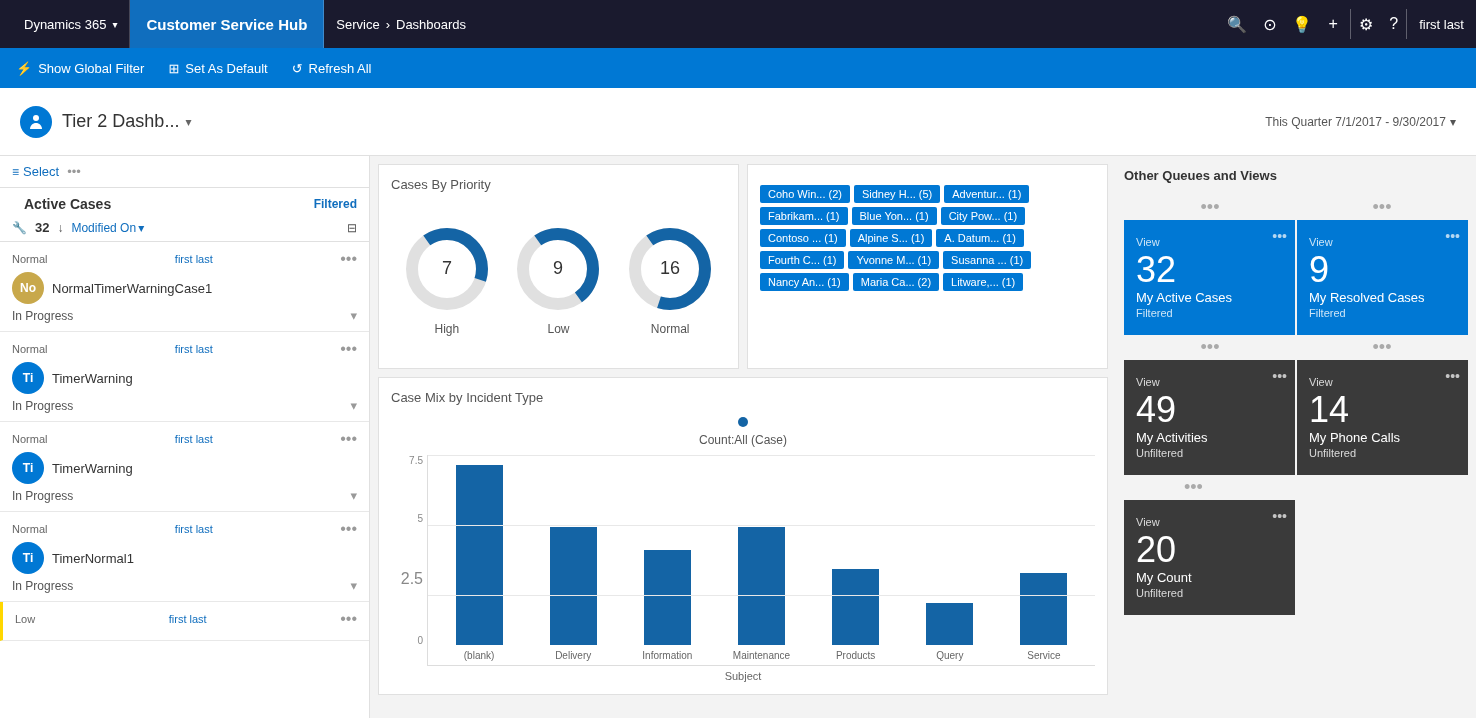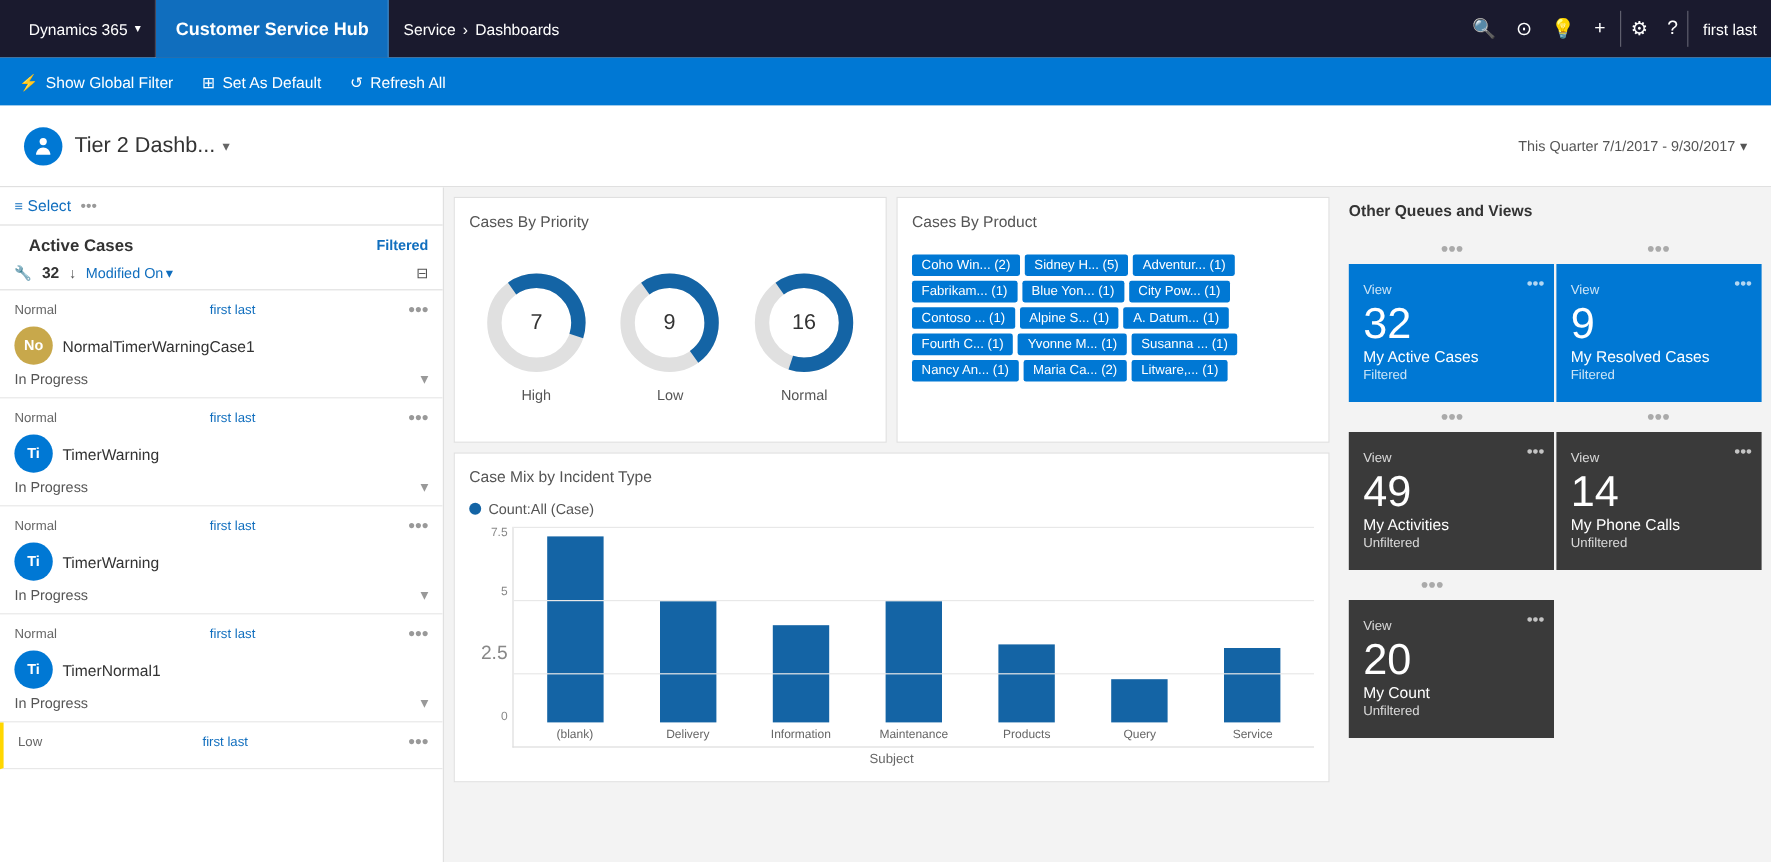--- a/index.html
+++ b/index.html
@@ -159,21 +159,21 @@
 
     
     .product-tags { display: flex; flex-wrap: wrap; gap: 4px; padding: 8px 0; }
     .product-tag {
       background: #0078d4; color: white; padding: 3px 8px;
       font-size: 11px; border-radius: 2px; cursor: pointer;
     }
 
     
     .bar-chart-container { background: white; margin: 8px; border: 1px solid #e0e0e0; padding: 12px; }
-    .chart-legend { display: flex; align-items: center; gap: 6px; margin-bottom: 8px; }
+    .chart-legend { display: flex; align-items: center; gap: 6px; margin-bottom: 8px; flex-direction: column; }
     .legend-dot { width: 10px; height: 10px; border-radius: 50%; background: #1464a5; }
     .legend-text { font-size: 12px; color: #555; }
 
     .bar-chart { position: relative; }
     .x-axis-label { text-align: center; font-size: 11px; color: #666; margin-top: 4px; }
 
     
     .right-panel {
       width: 360px;
       background: #f3f3f3;
@@ -396,21 +396,20 @@
               <circle cx="45" cy="45" r="35" fill="none" stroke="#e0e0e0" stroke-width="12"></circle>
               <circle cx="45" cy="45" r="35" fill="none" stroke="#1464a5" stroke-width="12" stroke-dasharray="143 77" stroke-dashoffset="22" transform="rotate(-90 45 45)"></circle>
               <text x="45" y="50" text-anchor="middle" font-size="18" fill="#333" font-weight="300">16</text>
             </svg>
             <span class="donut-label">Normal</span>
           </div>
         </div>
       </div>
 
       <div style="flex:1; background:white; border:1px solid #e0e0e0; padding:12px; margin-left:4px;">
-        <div class="chart-title">Cases By Product</div>
         <div class="product-tags">
           <span class="product-tag">Coho Win... (2)</span>
           <span class="product-tag">Sidney H... (5)</span>
           <span class="product-tag">Adventur... (1)</span>
           <span class="product-tag">Fabrikam... (1)</span>
           <span class="product-tag">Blue Yon... (1)</span>
           <span class="product-tag">City Pow... (1)</span>
           <span class="product-tag">Contoso ... (1)</span>
           <span class="product-tag">Alpine S... (1)</span>
           <span class="product-tag">A. Datum... (1)</span>
@@ -424,21 +423,21 @@
       </div>
     </div>
 
     <div class="bar-chart-container" style="margin:8px;">
       <div class="chart-title">Case Mix by Incident Type</div>
       <div class="chart-legend">
         <div class="legend-dot"></div>
         <span class="legend-text">Count:All (Case)</span>
       </div>
       <div class="bar-chart">
-        <div style="display:flex; height:184px; position:relative;">
+        <div style="display:flex; height:211px; position:relative;">
 
           <div style="width:36px; display:flex; flex-direction:column; justify-content:space-between; padding:0 4px 20px 0; text-align:right;">
             <span style="font-size:10px;color:#888;">7.5</span>
             <span style="font-size:10px;color:#888;">5</span>
             <span style="font-size:16px;color:#888;">2.5</span>
             <span style="font-size:10px;color:#888;">0</span>
           </div>
 
           <div style="flex:1; position:relative; border-left:1px solid #ddd; border-bottom:1px solid #ddd;">
 

